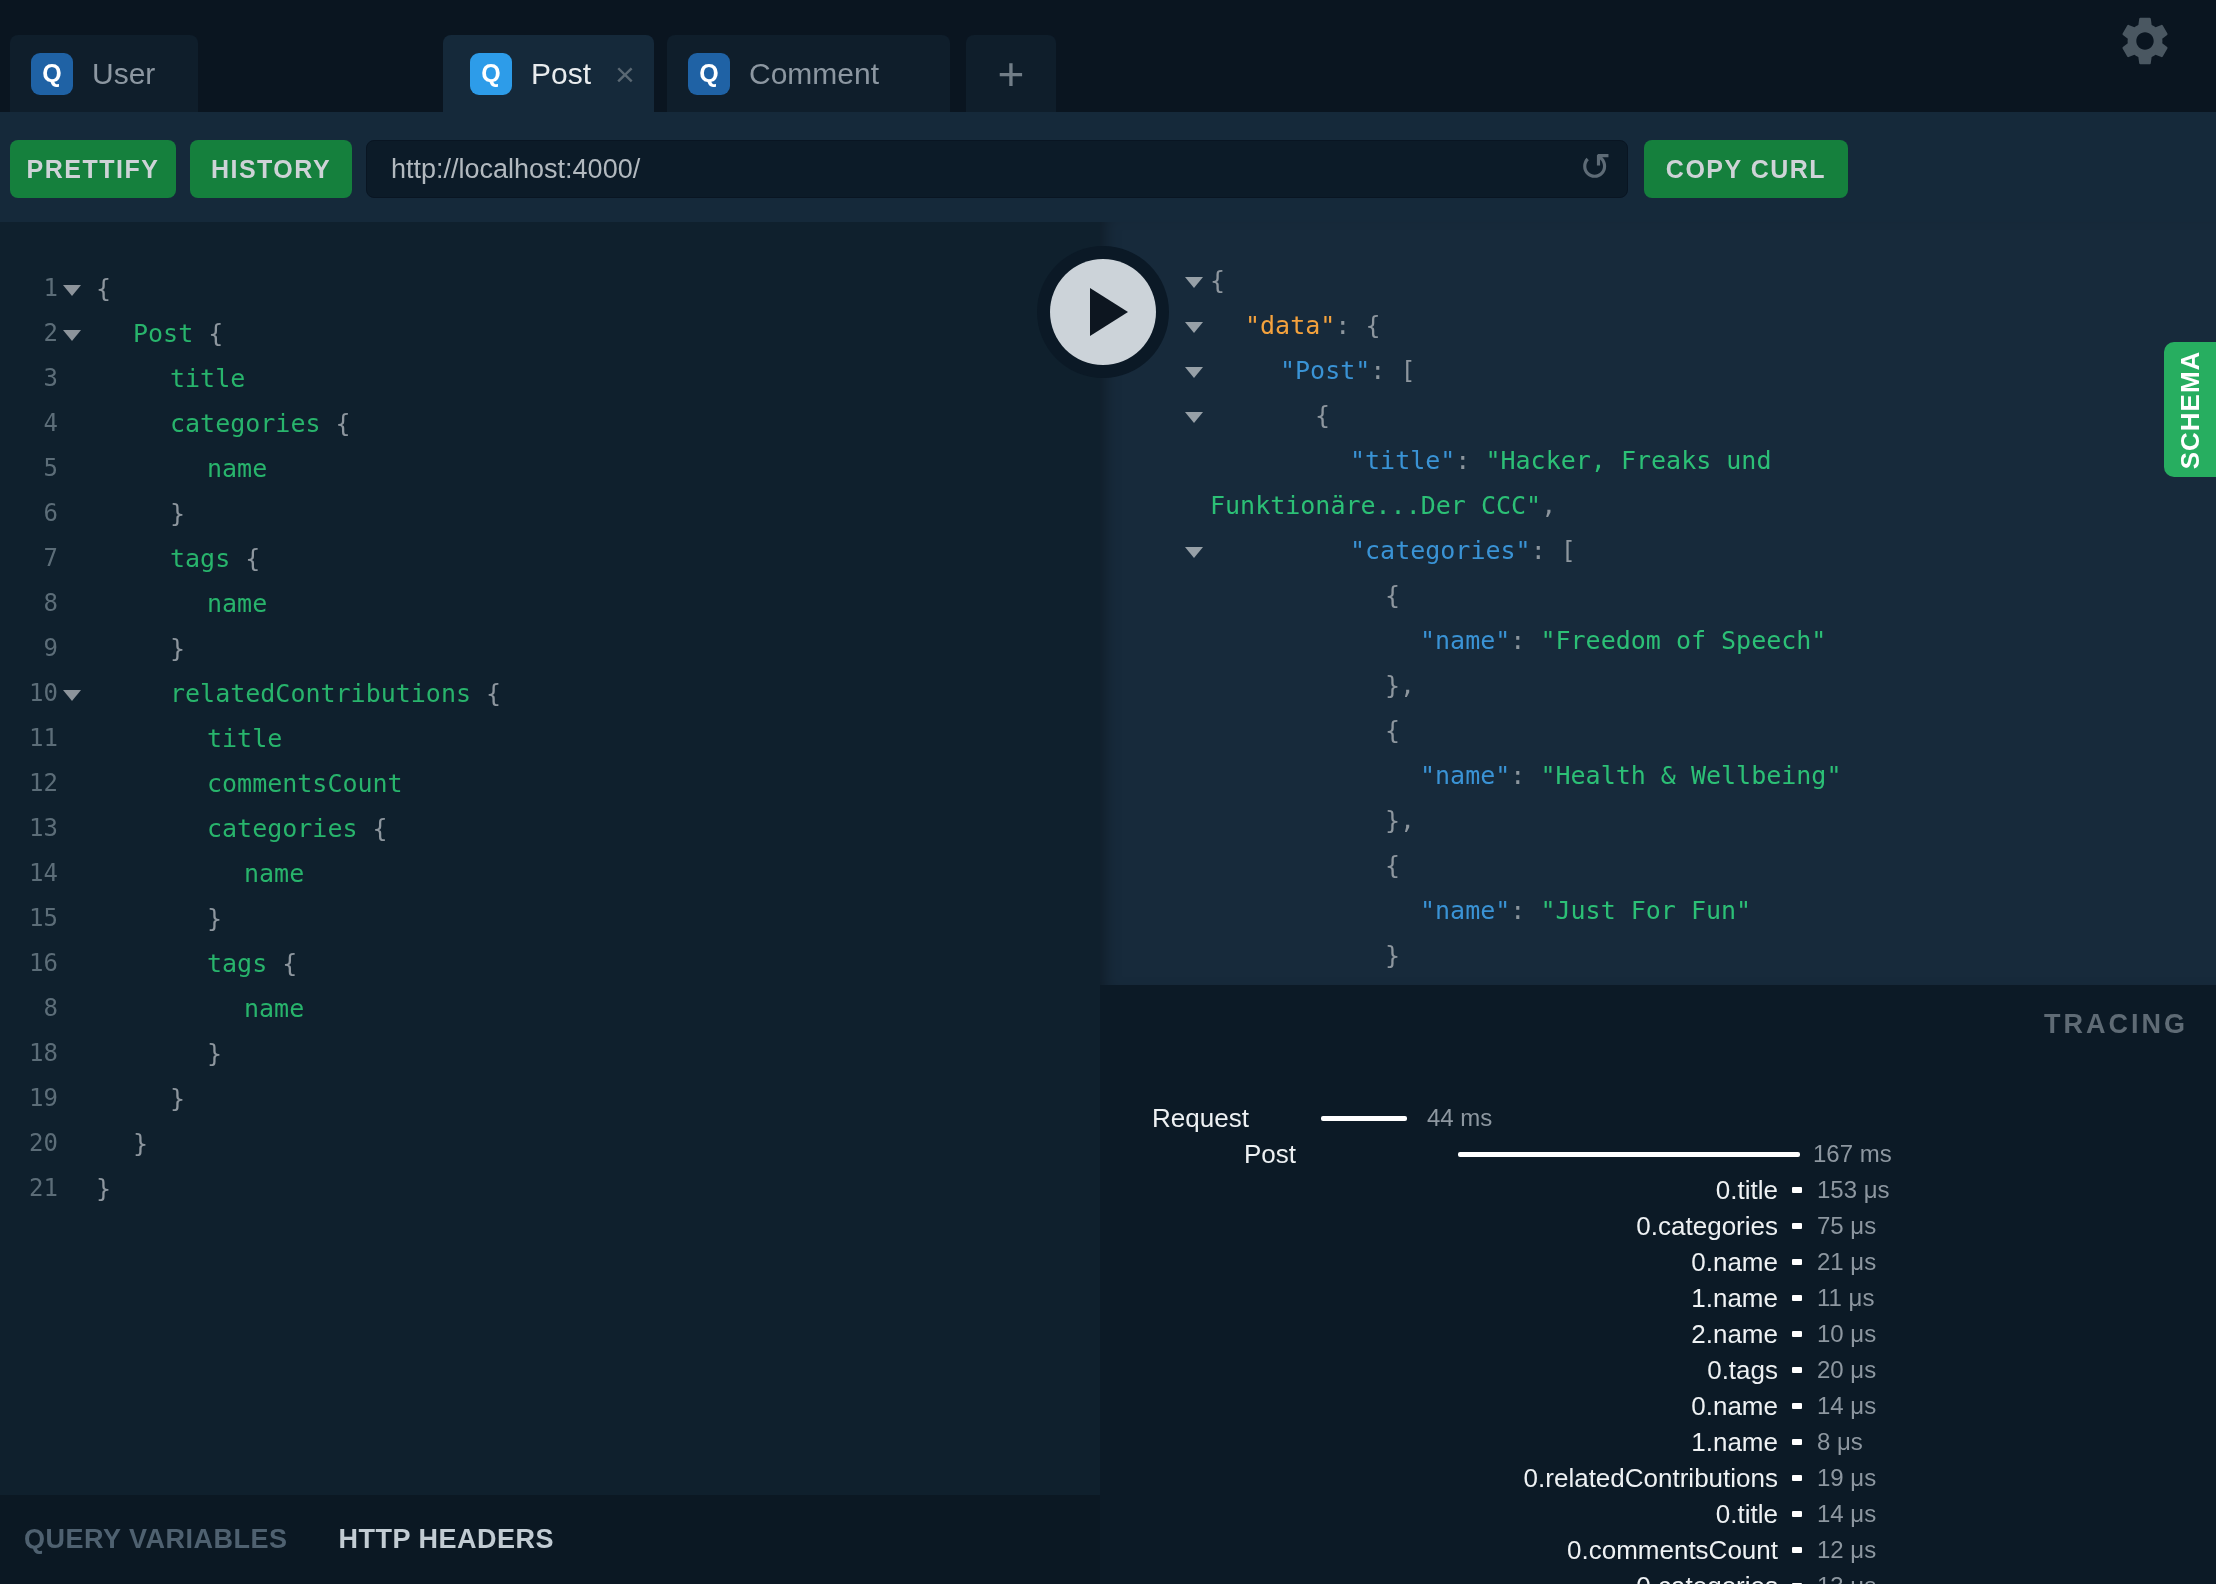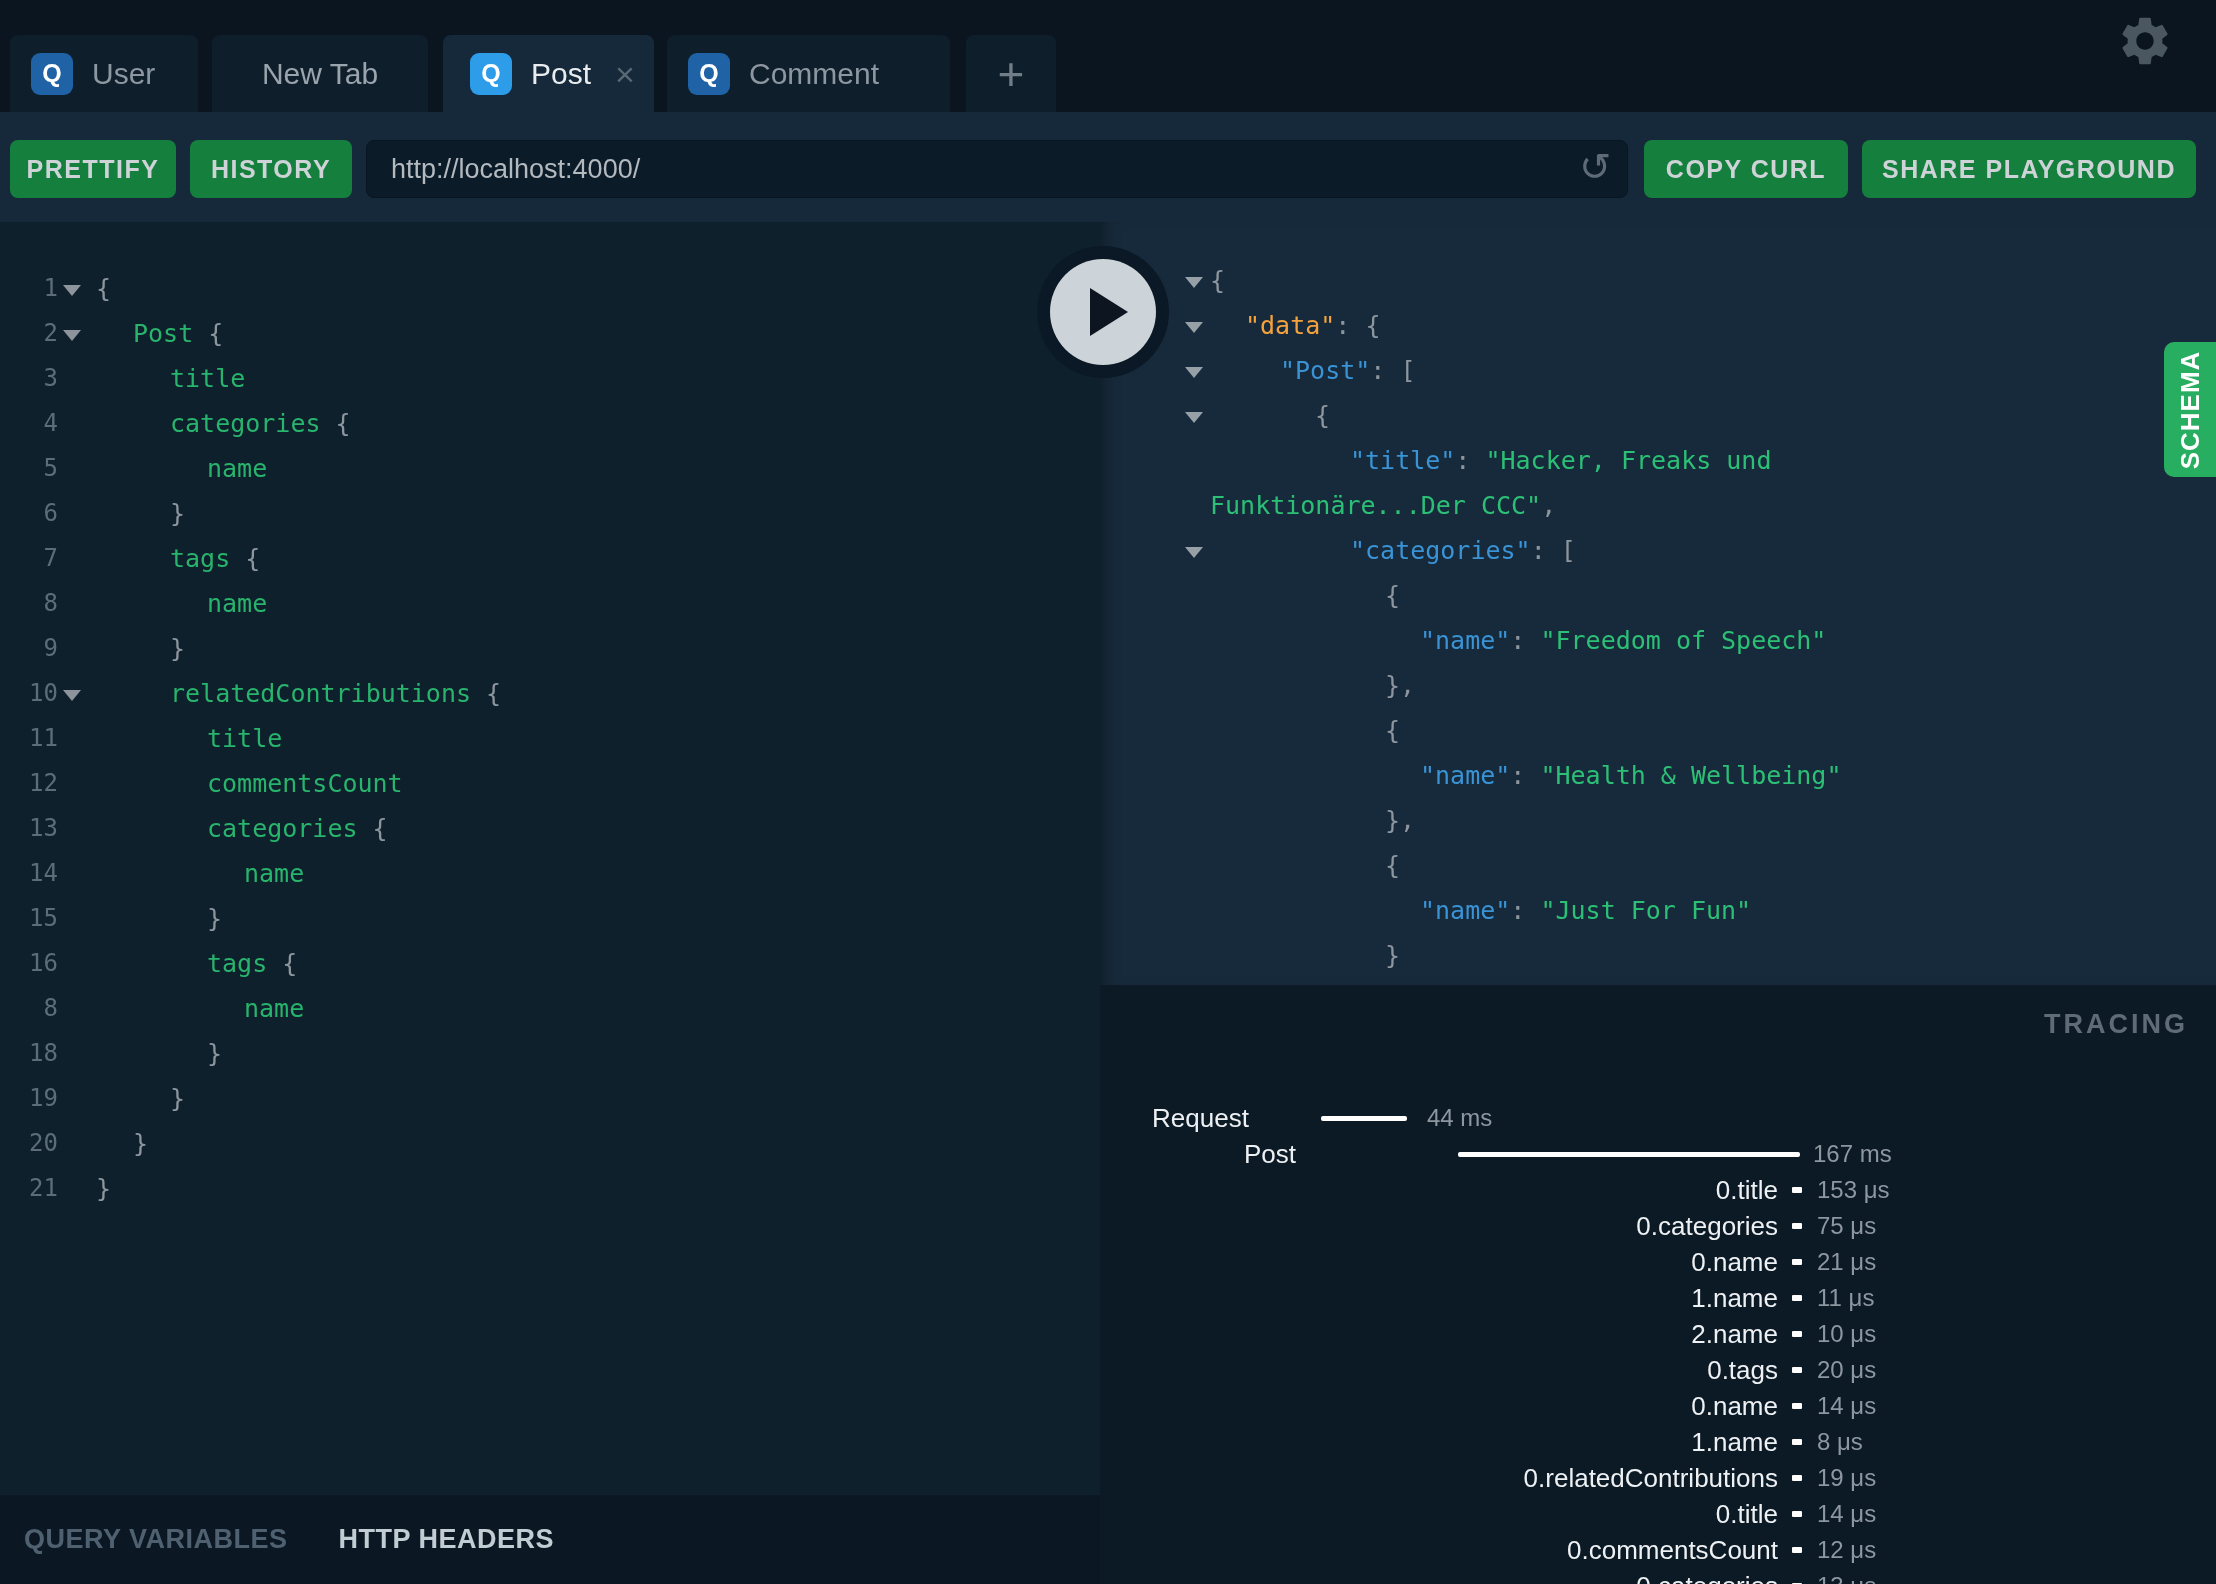--- a/index.html
+++ b/index.html
@@ -103,23 +103,20 @@
 </head>
 <body>
 
 <div class="app">
 
   <div class="topbar">
     <div class="tab tab-user">
       <span class="badge">Q</span>
       <span>User</span>
     </div>
-    <div class="tab tab-new">
-      <span>New Tab</span>
-    </div>
     <div class="tab tab-post active">
       <span class="badge">Q</span>
       <span>Post</span>
       <span class="close-x">×</span>
     </div>
     <div class="tab tab-comment">
       <span class="badge">Q</span>
       <span>Comment</span>
     </div>
     <div class="tab tab-plus">
@@ -133,21 +130,20 @@
   </div>
 
   <div class="toolbar">
     <div class="tbtn" id="btn-prettify">PRETTIFY</div>
     <div class="tbtn" id="btn-history">HISTORY</div>
     <div class="urlbar">
       <input type="text" readonly="" value="http://localhost:4000/" style="">
       <span class="refresh">↺</span>
     </div>
     <div class="tbtn" id="btn-copycurl">COPY CURL</div>
-    <div class="tbtn" id="btn-share">SHARE PLAYGROUND</div>
   </div>
 
   <div class="editor" id="editor-lines">
       <div class="code-row">
         <span class="gutter-num">1</span>
         <span class="fold"></span>
         <span class="code-text" style="left: 96px;"><span class="tk-p">{</span></span>
       </div>
       <div class="code-row">
         <span class="gutter-num">2</span>

